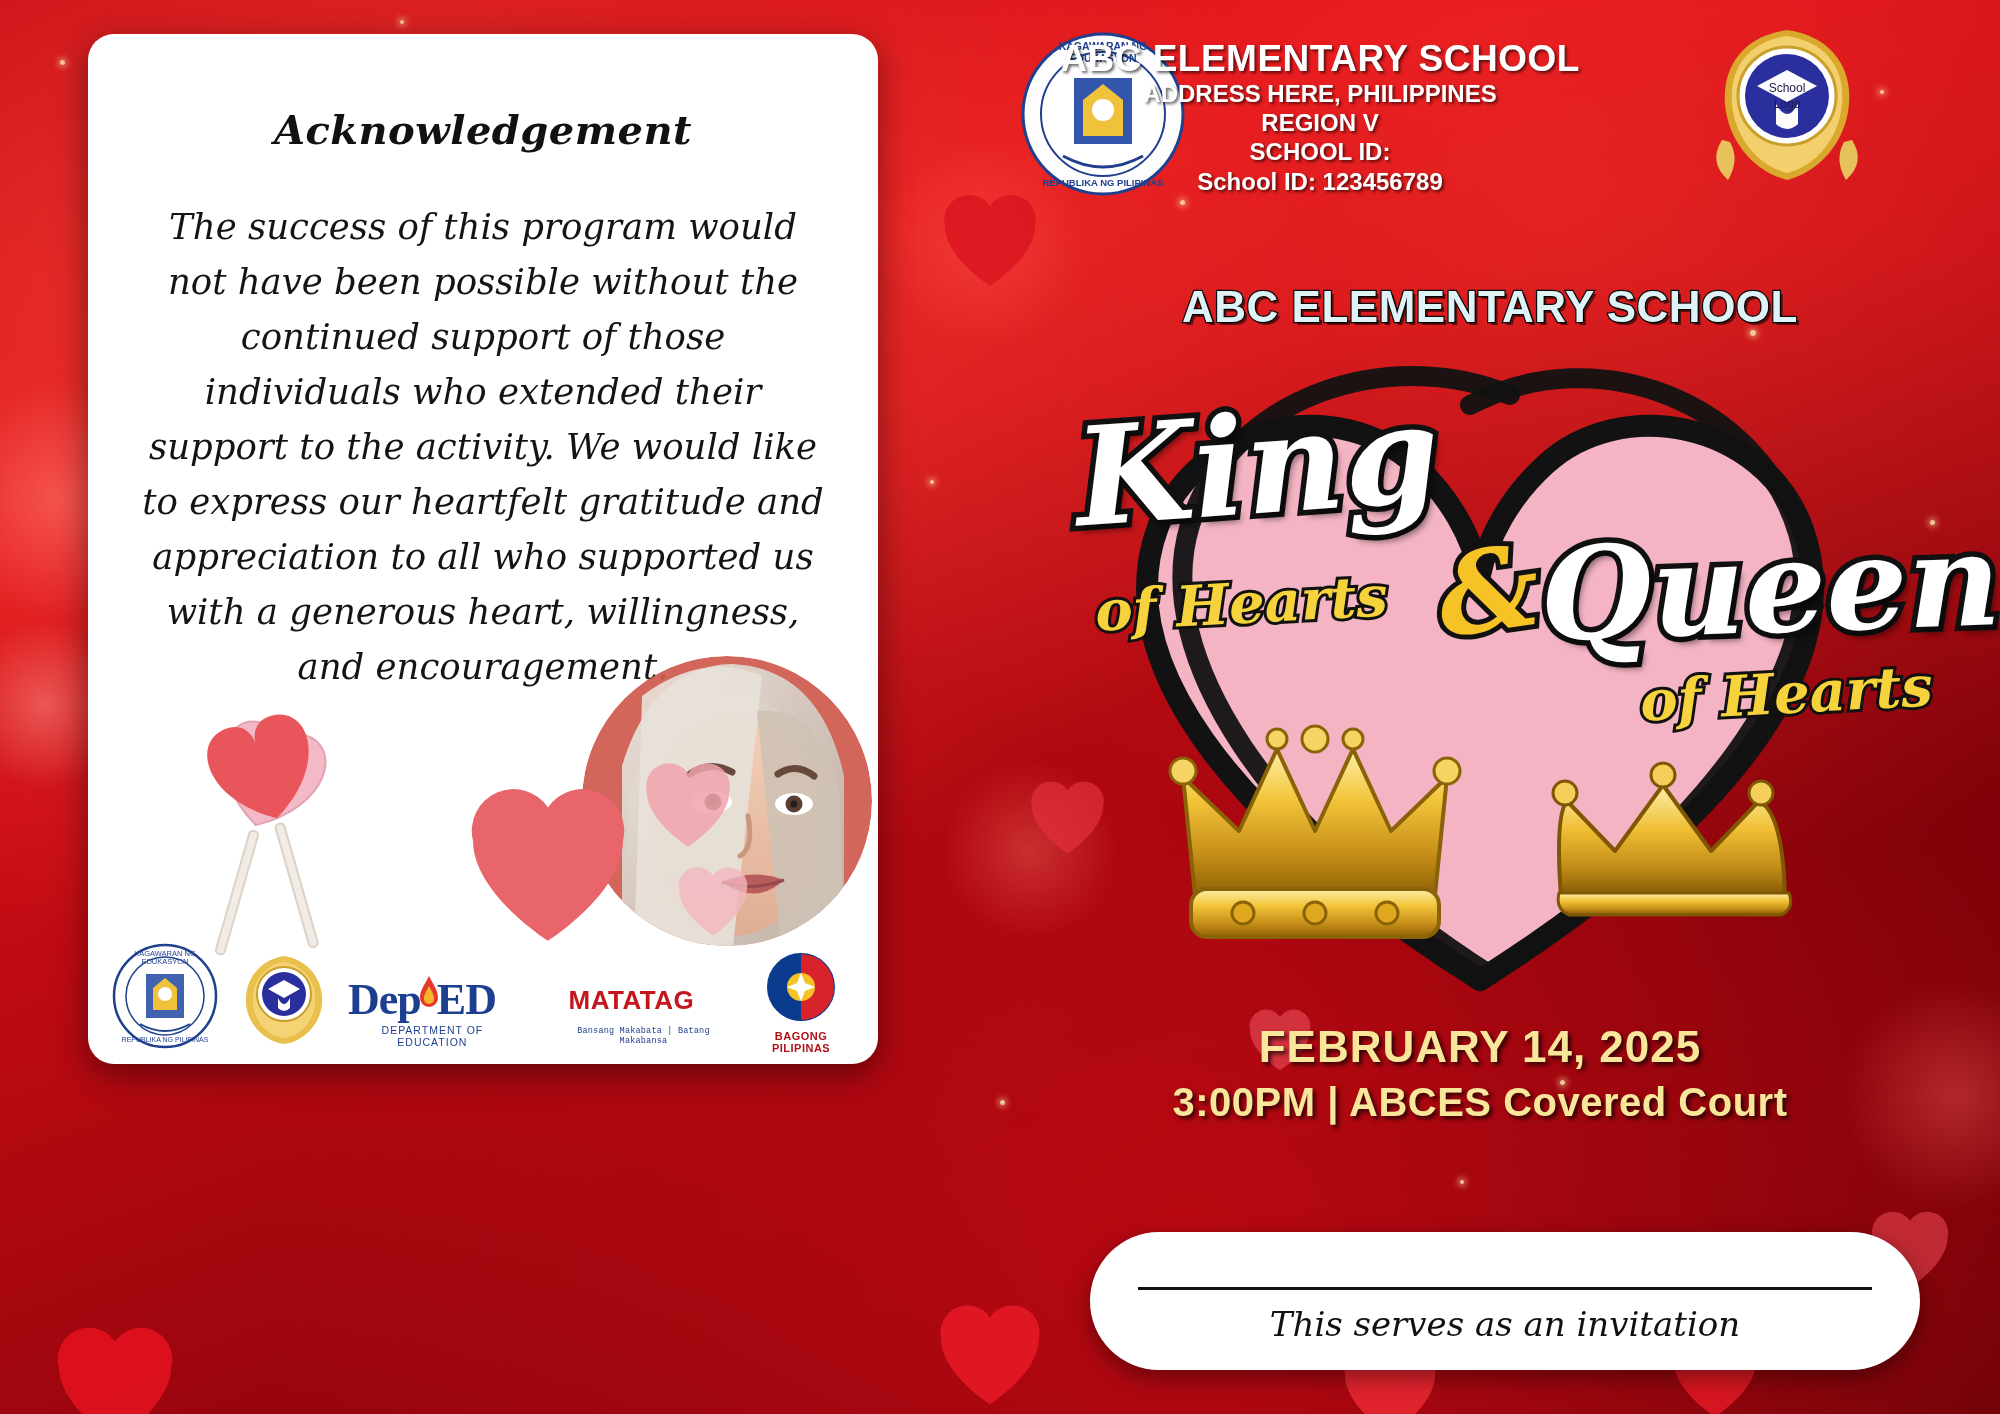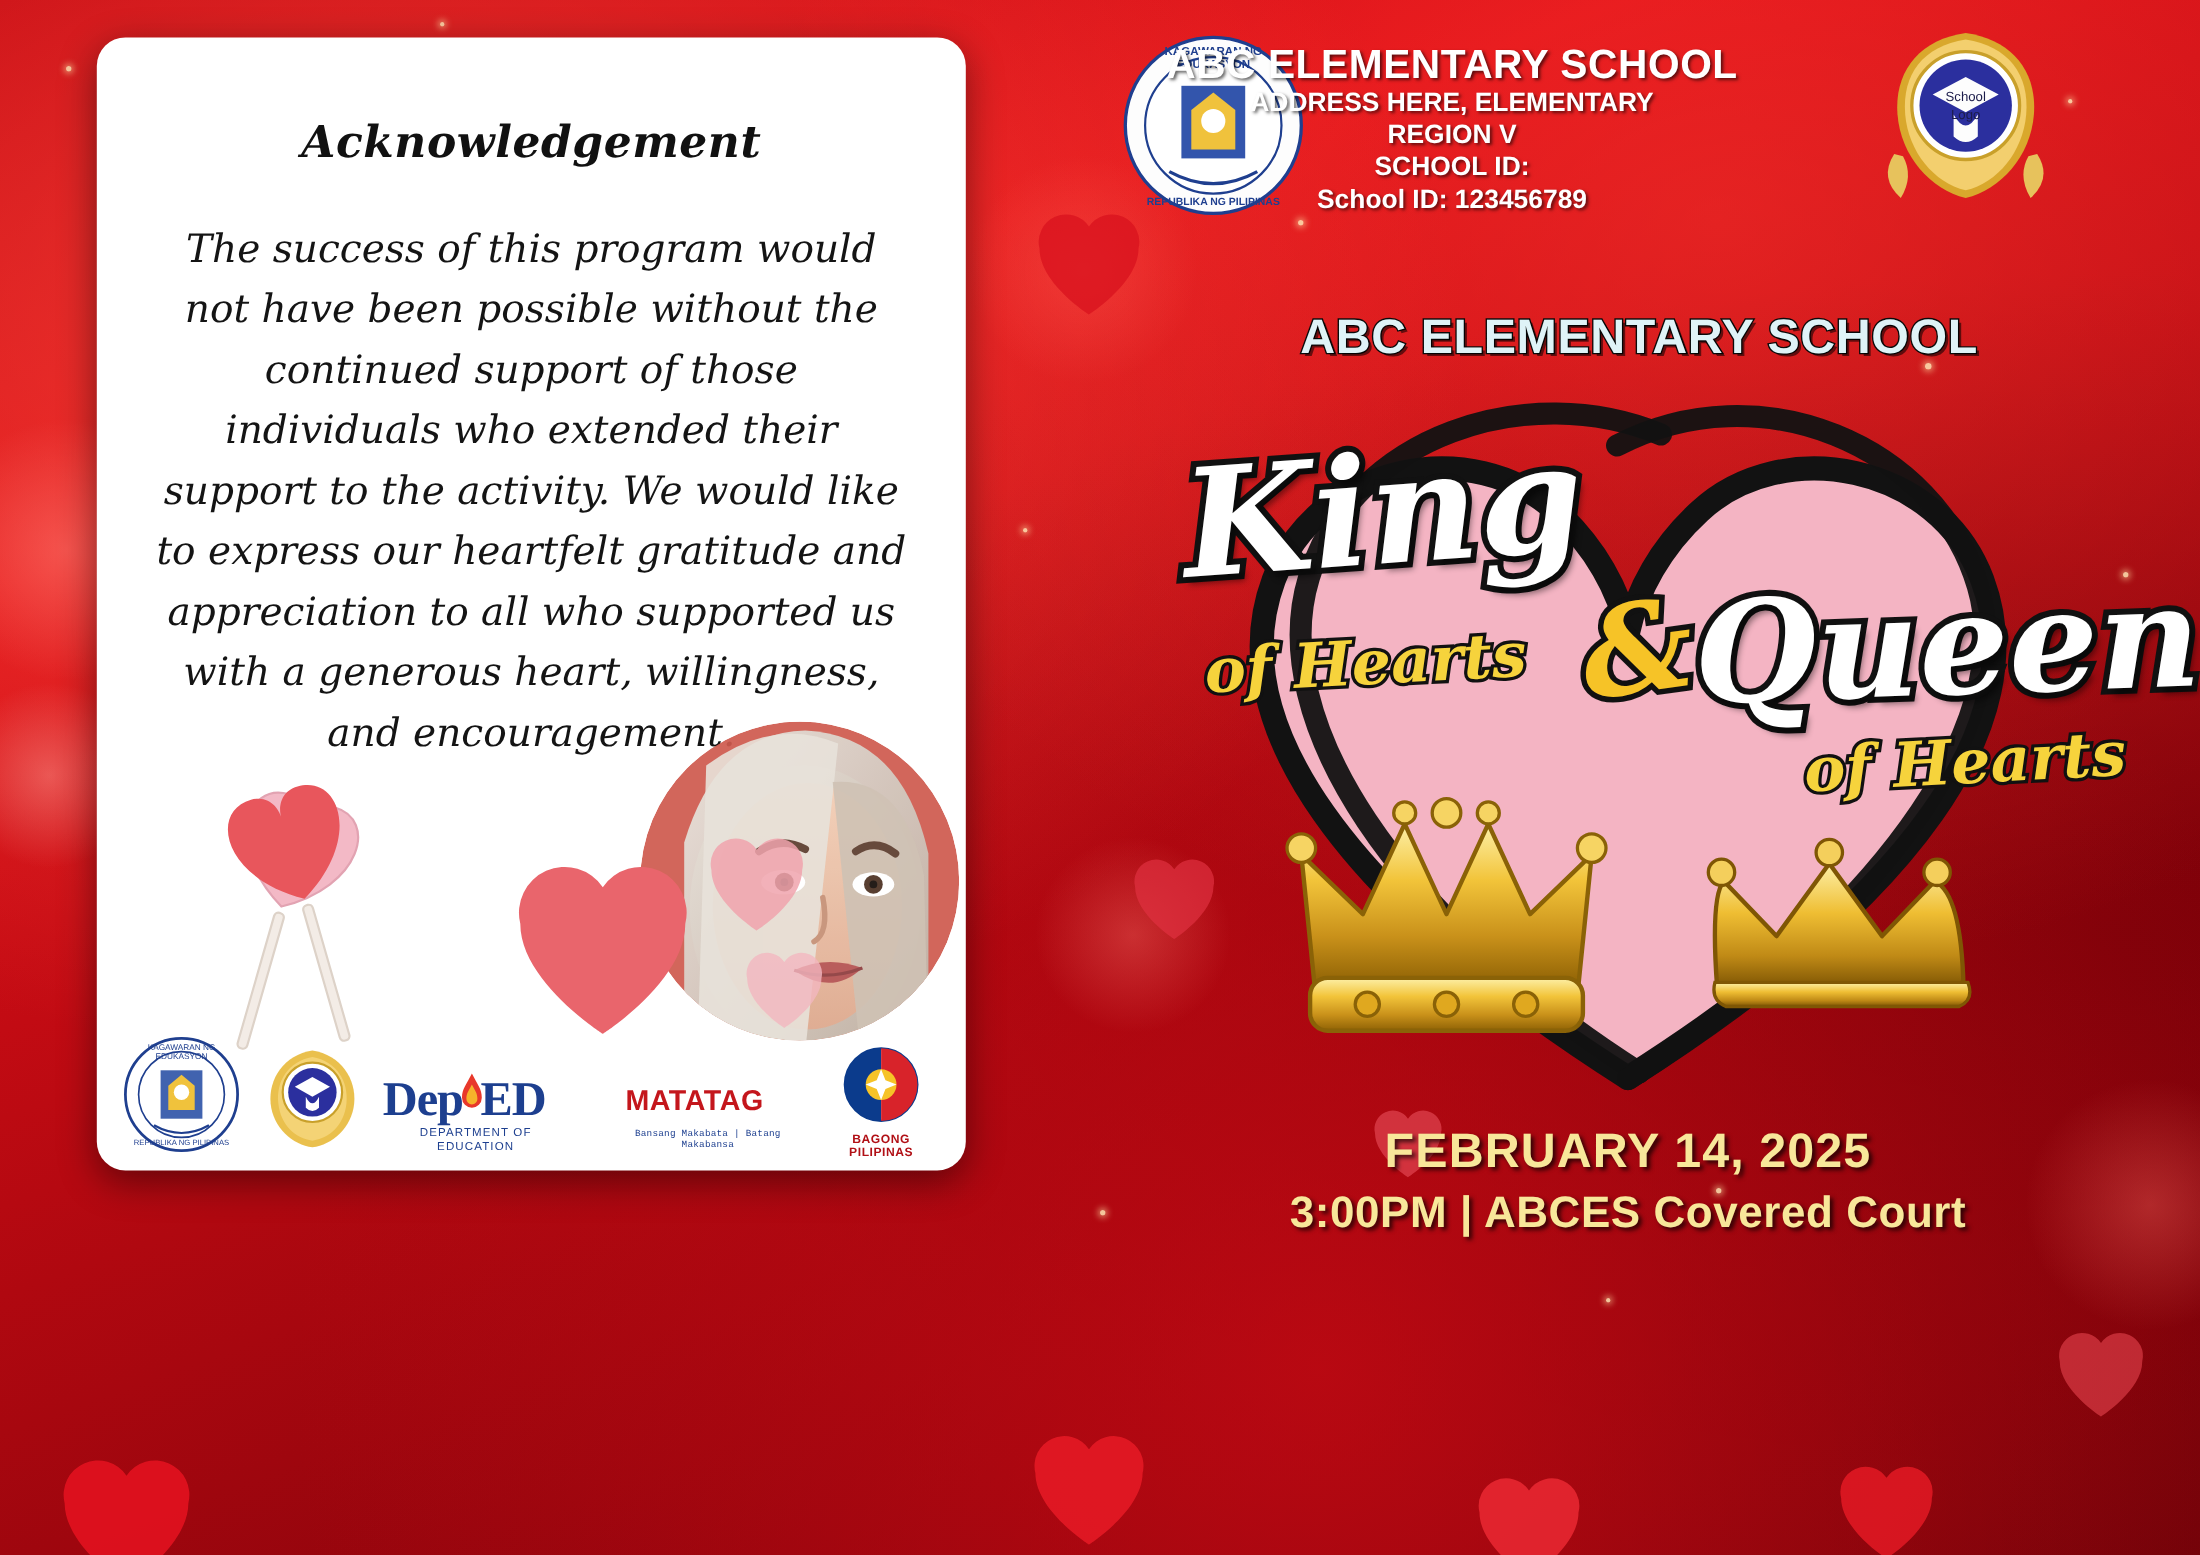--- a/index.html
+++ b/index.html
@@ -514,21 +514,21 @@
       <path d="M76 82 q11 20 22 0 l0 20 q-11 10 -22 0 z" fill="#fdfdfd"></path>
       <text x="87" y="70" font-size="12" fill="#1c1c4a" text-anchor="middle" font-family="Liberation Sans, sans-serif">School</text>
       <text x="87" y="86" font-size="12" fill="#1c1c4a" text-anchor="middle" font-family="Liberation Sans, sans-serif">Logo</text>
       <path d="M22 118 q-14 22 6 40 q12 -20 2 -38 z" fill="#e7c25c"></path>
       <path d="M152 118 q14 22 -6 40 q-12 -20 -2 -38 z" fill="#e7c25c"></path>
     </svg>
   </div>
 
   <div id="header-block">
     <div id="school-name">ABC ELEMENTARY SCHOOL</div>
-    <div class="header-line">ADDRESS HERE, ELEMENTARY</div>
+    <div class="header-line">ADDRESS HERE, PHILIPPINES</div>
     <div class="header-line">REGION V</div>
     <div class="header-line">SCHOOL ID:</div>
     <div class="header-line">School ID: 123456789</div>
   </div>
 
   <div id="heart-art">
     <svg width="880" height="740" viewBox="0 0 880 740">
       <path d="M440 705 C 180 540, 70 380, 118 252 C 158 146, 300 120, 375 190 C 410 222, 432 262, 440 300 C 448 262, 470 222, 505 190 C 580 120, 722 146, 762 252 C 810 380, 700 540, 440 705 Z" fill="#f4b4c3" stroke="#121212" stroke-width="22" stroke-linejoin="round"></path>
       <path d="M470 120 C 350 70, 190 120, 150 250 C 110 380, 230 560, 450 700" fill="none" stroke="#121212" stroke-width="20" stroke-linecap="round" opacity="0.95"></path>
       <path d="M430 130 C 560 62, 720 130, 758 258 C 796 386, 660 566, 440 706" fill="none" stroke="#121212" stroke-width="20" stroke-linecap="round" opacity="0.95"></path>
@@ -582,14 +582,18 @@
       <circle cx="118" cy="20" r="12" fill="#f4cf5c" stroke="#7f5604" stroke-width="3"></circle>
       <circle cx="216" cy="38" r="12" fill="#f4cf5c" stroke="#7f5604" stroke-width="3"></circle>
     </svg>
   </div>
 
   <div id="date-block">
     <div id="date-line">FEBRUARY 14, 2025</div>
     <div id="time-line">3:00PM  |  ABCES Covered Court</div>
   </div>
 
+  <div id="invite-bar">
+    <div id="invite-rule"></div>
+    <div id="invite-text">This serves as an invitation</div>
+  </div>
 
 </div>
 
 </body></html>

